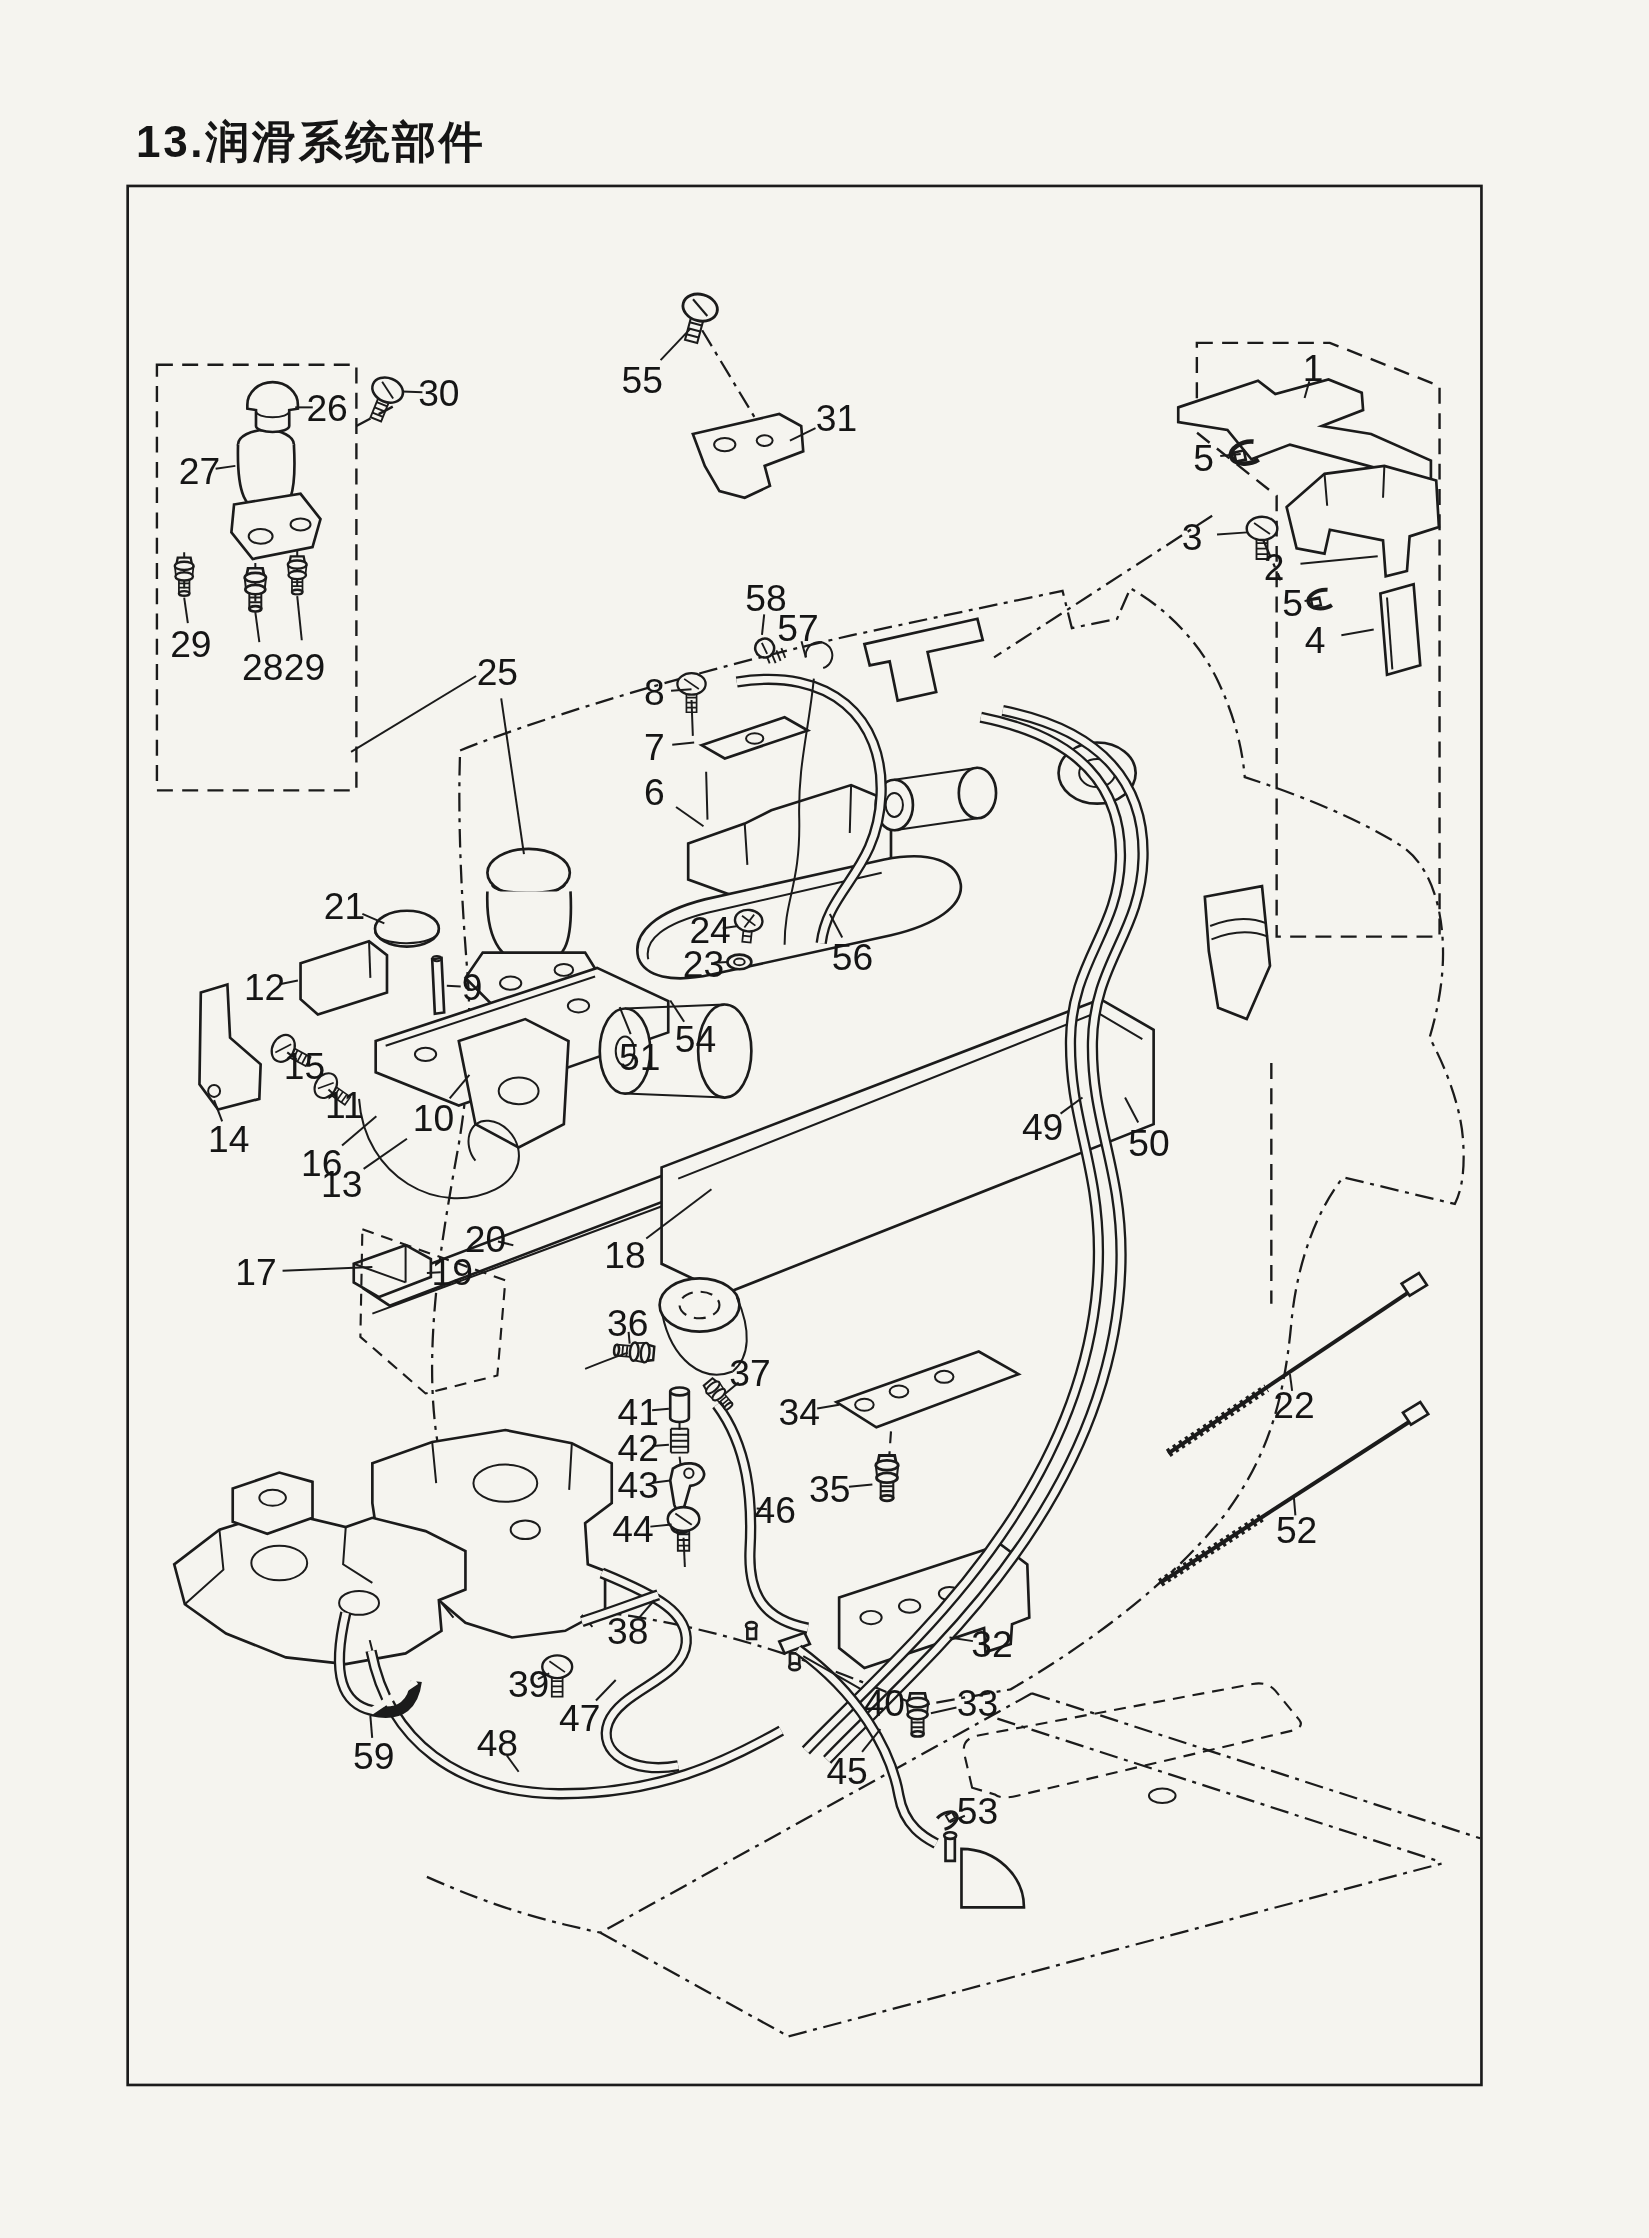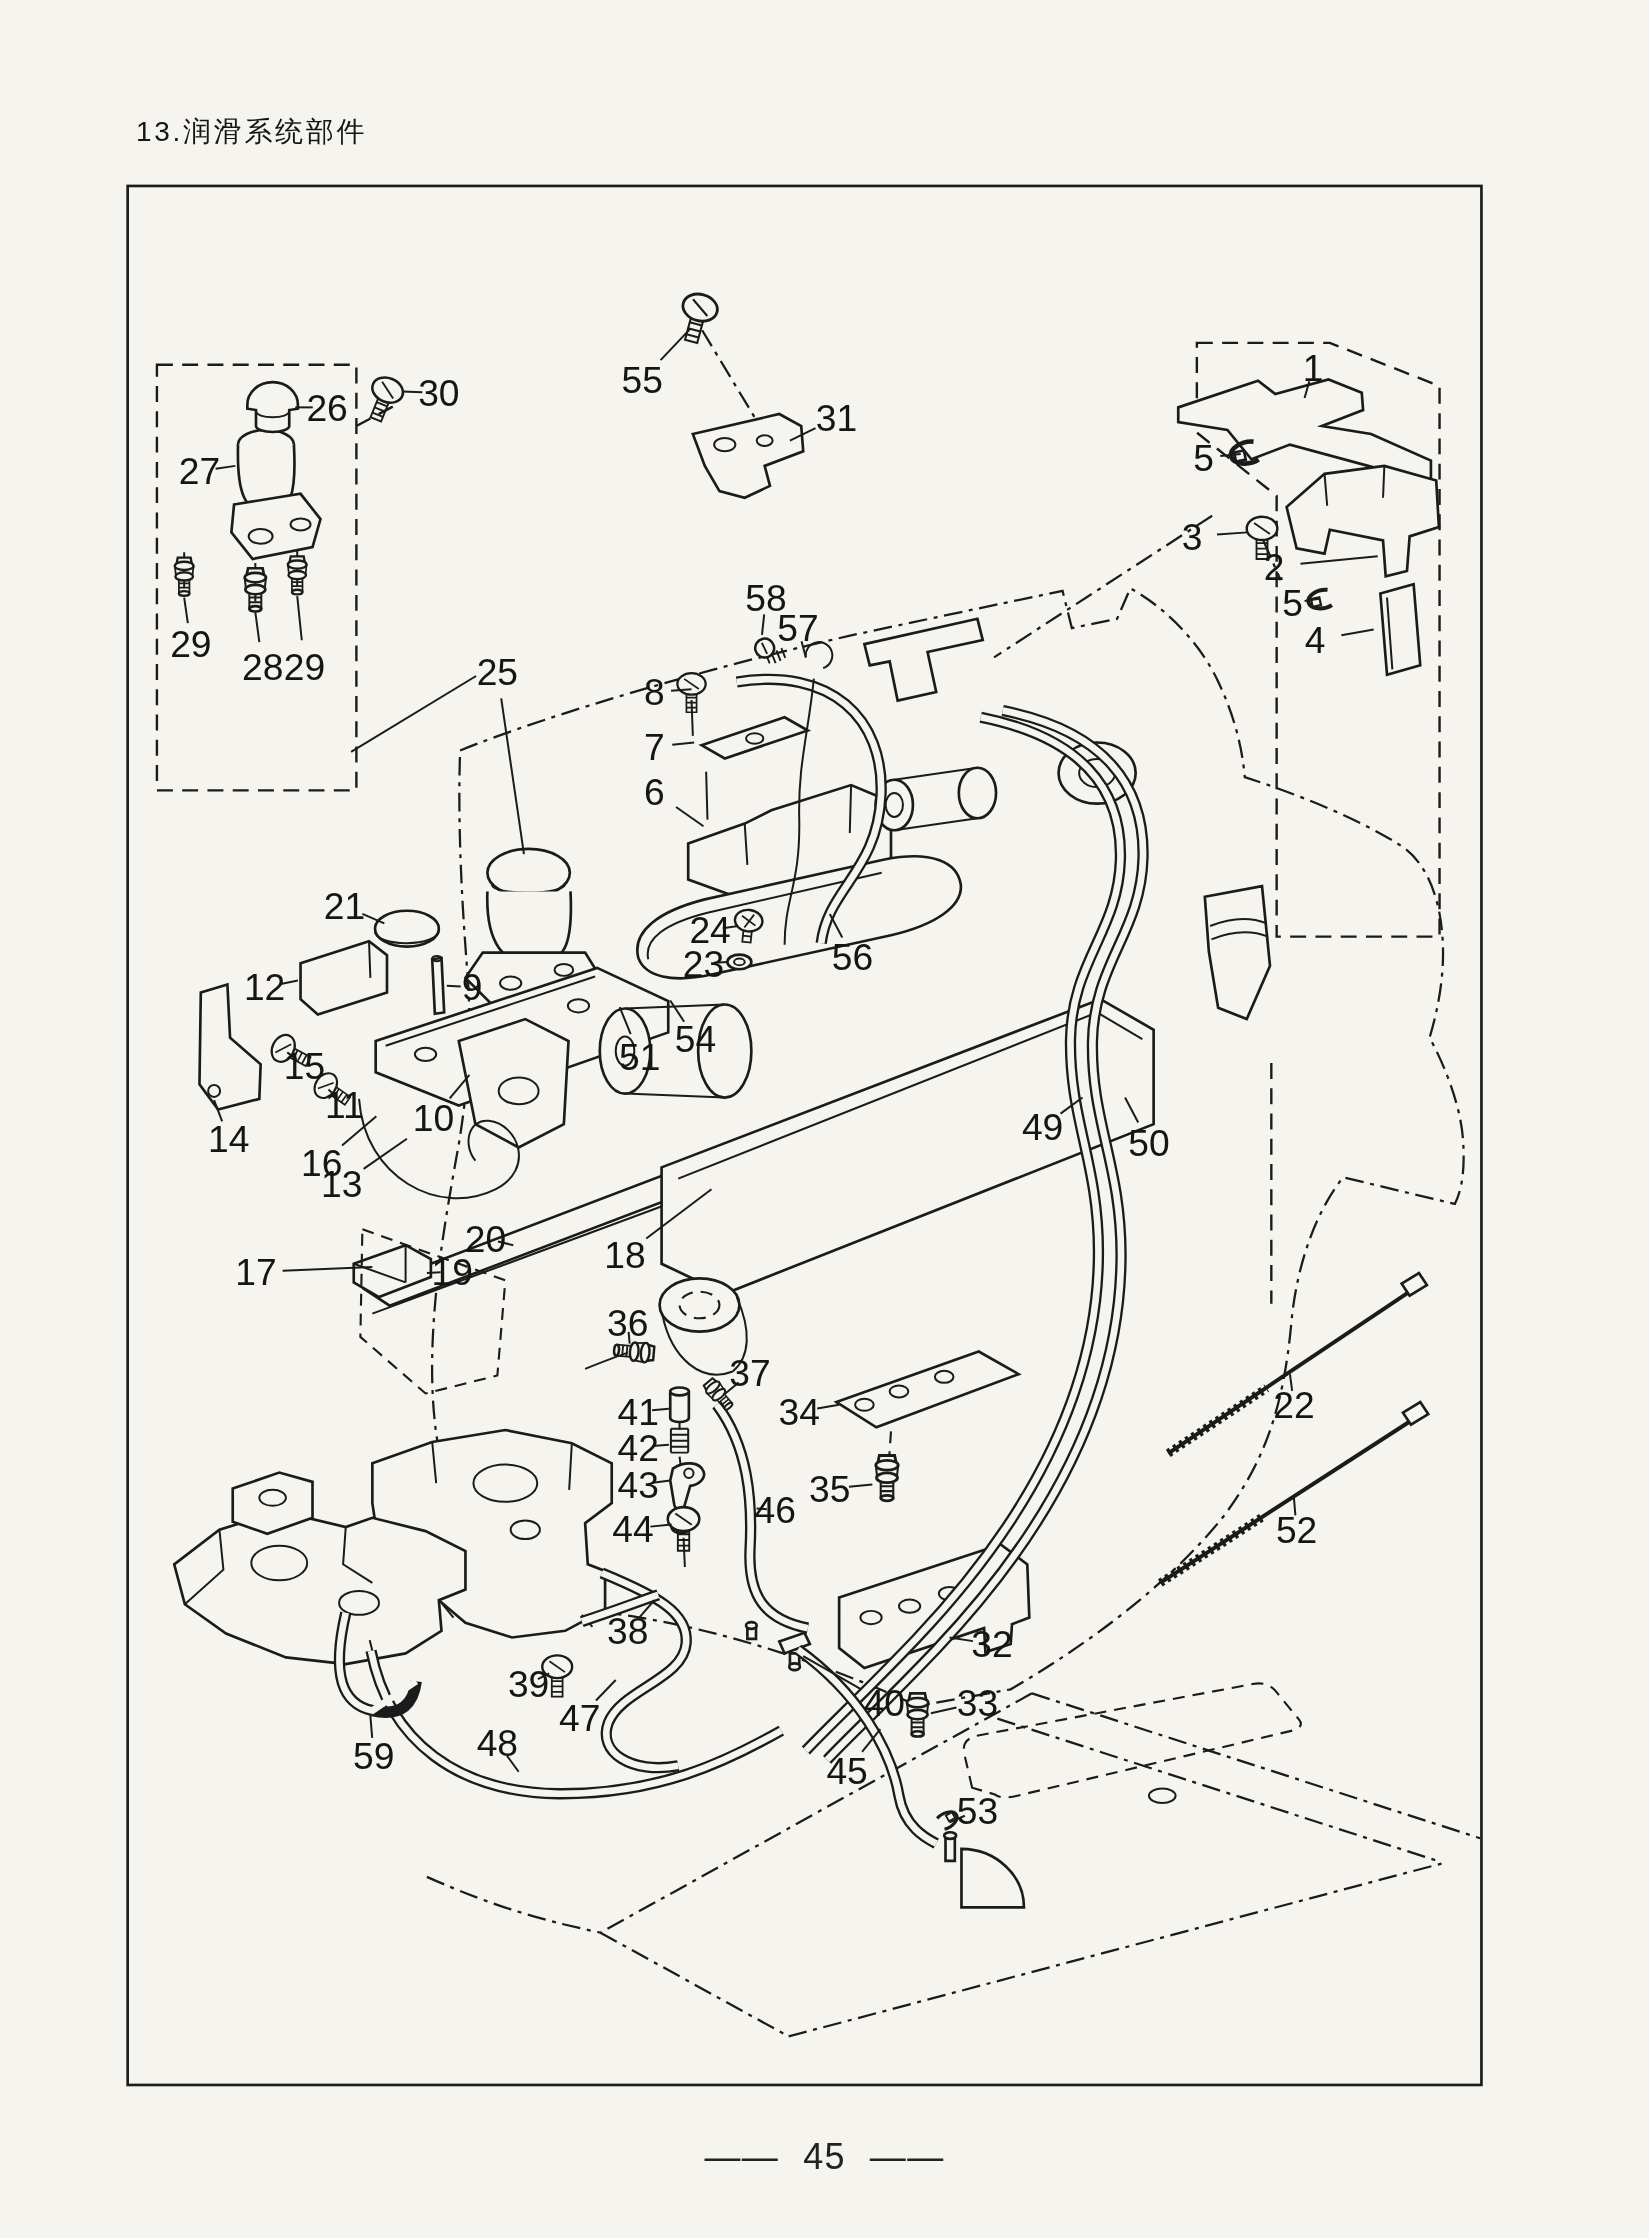--- a/index.html
+++ b/index.html
@@ -1,17 +1,17 @@
 <!DOCTYPE html>
 <html style="font-size:10.6px"><head>
 <meta charset="utf-8">
 <style>
   html,body{margin:0;padding:0;background:#e8e6e1;}
   #page{position:relative;width:1649px;height:2239px;background:#f5f4ef;font-family:"Liberation Sans",sans-serif;overflow:hidden;}
-  #page-title{position:absolute;left:136px;top:113px;font-size:28px;letter-spacing:2.7px;color:#151515;font-weight:400;}
+  #page-title{position:absolute;left:136px;top:113px;font-size:44px;letter-spacing:2.7px;color:#151515;font-weight:700;}
   #footer{position:absolute;left:0;top:2136px;width:100%;text-align:center;font-size:36px;color:#222;letter-spacing:1.3px;}
   #footer span{margin:0 12px;}
   svg{position:absolute;left:0;top:0;}
   .ink{stroke:#1b1b1b;fill:none;stroke-width:4;}
   .thin{stroke:#1b1b1b;fill:none;stroke-width:3;}
   .fillpaper{fill:#f5f4ef;stroke:#1b1b1b;stroke-width:4;}
   .dashdot{stroke:#1b1b1b;fill:none;stroke-width:3.4;stroke-dasharray:28 10 6 10;}
   .dashed{stroke:#1b1b1b;fill:none;stroke-width:3.6;stroke-dasharray:24 14;}
   .dashed2{stroke:#1b1b1b;fill:none;stroke-width:3.2;stroke-dasharray:18 12;}
   .tube-casing{stroke:#1b1b1b;fill:none;stroke-width:17;}
@@ -546,17 +546,14 @@
           <line x1="1149.3" y1="923.2" x2="1146" y2="954" class="leader"></line>
           <text x="1152" y="918" text-anchor="middle" class="part-num">58</text>
         </g>
         <g>
           <line x1="559.75" y1="2613" x2="557" y2="2580" class="leader"></line>
           <text x="562" y="2660" text-anchor="middle" class="part-num">59</text>
         </g>
       </g>
   </svg>
 
-  <div id="footer">
-    <span>——</span><span>45</span><span>——</span>
-  </div>
 </div>
 
 
 </body></html>

